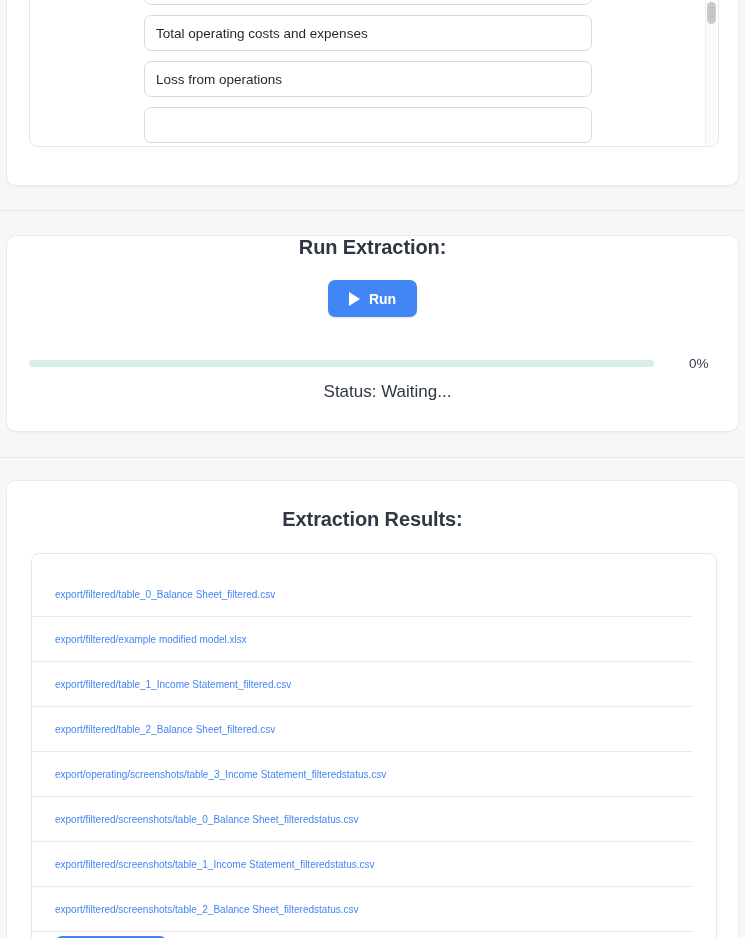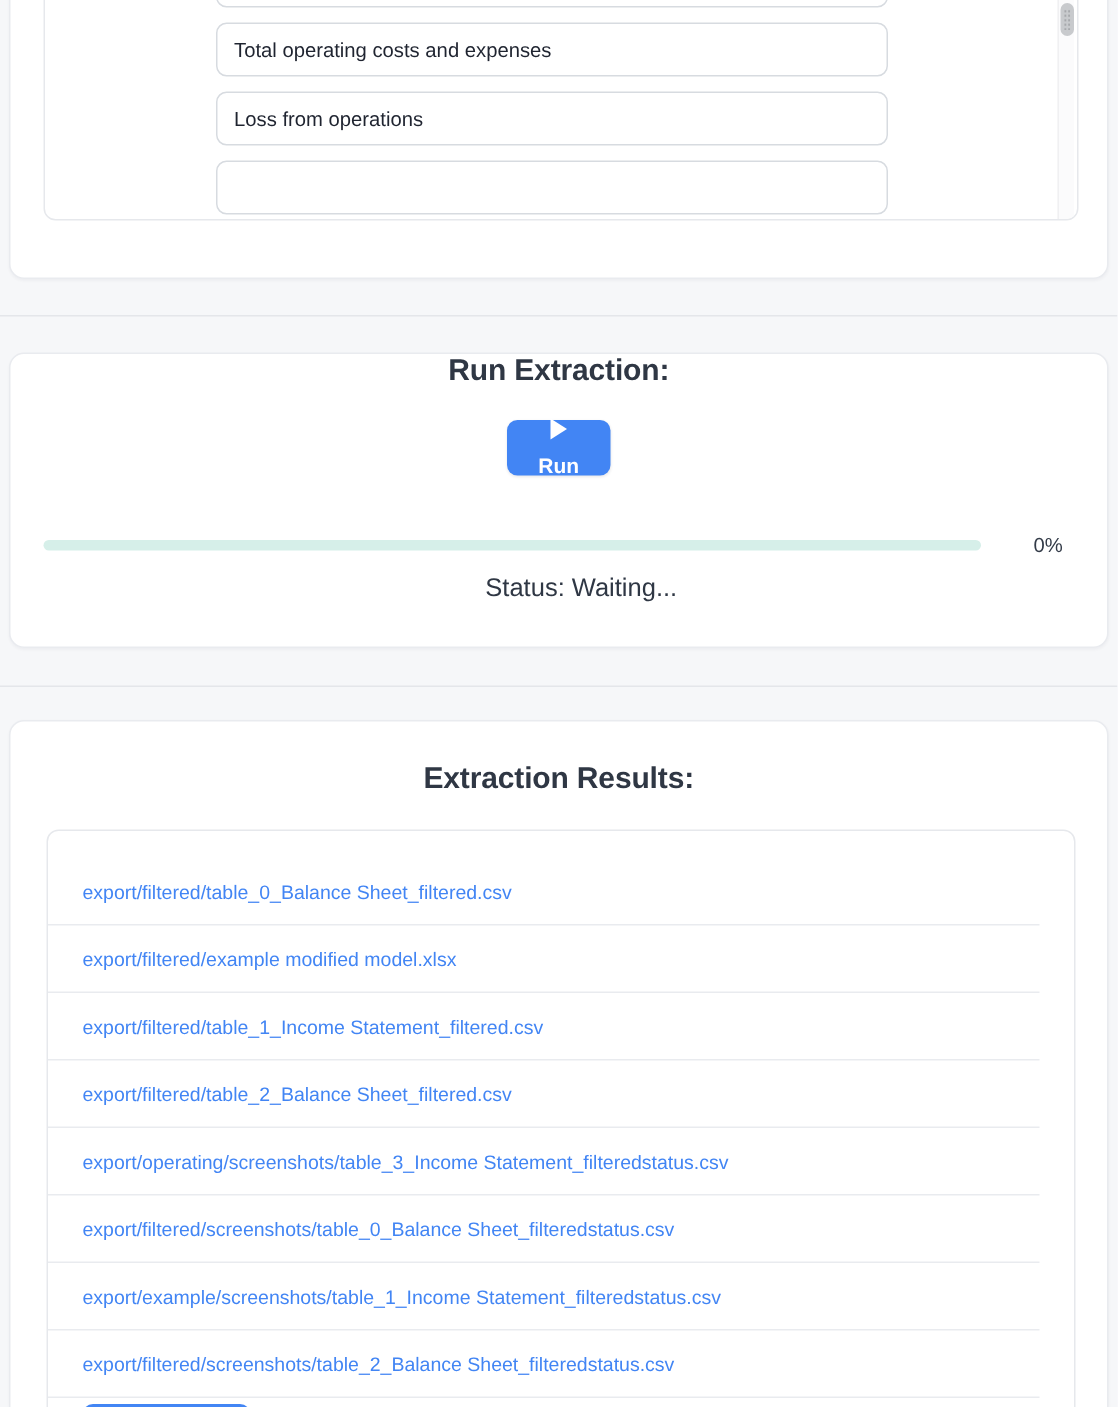--- a/index.html
+++ b/index.html
@@ -157,21 +157,20 @@
     padding: 0 21px;
     background: #4285f4;
     border: none;
     border-radius: 7px;
     cursor: pointer;
     font-family: "Liberation Sans", sans-serif;
     font-size: 14px;
     font-weight: bold;
     color: #ffffff;
     box-shadow: 0 1px 2px rgba(16, 24, 40, 0.10);
-    flex-direction: column;
   }
   .run-button .play-icon {
     display: block;
     width: 0;
     height: 0;
     border-left: 11px solid #ffffff;
     border-top: 7px solid transparent;
     border-bottom: 7px solid transparent;
   }
 
@@ -240,21 +239,21 @@
     height: 45px;
     display: flex;
     align-items: center;
     padding-left: 23px;
     border-bottom: 1px solid #e9ebef;
     margin-right: 23px;
   }
   .result-row:last-of-type { border-bottom: none; }
 
   .result-link {
-    font-size: 13px;
+    font-size: 10px;
     color: #4285f4;
     text-decoration: none;
     cursor: pointer;
     white-space: nowrap;
   }
 
   .results-action-wrap {
     padding-left: 23px;
     padding-top: 4px;
   }
@@ -353,21 +352,21 @@
       <div class="result-row">
         <a class="result-link">export/filtered/table_2_Balance Sheet_filtered.csv</a>
       </div>
       <div class="result-row">
         <a class="result-link">export/operating/screenshots/table_3_Income Statement_filteredstatus.csv</a>
       </div>
       <div class="result-row">
         <a class="result-link">export/filtered/screenshots/table_0_Balance Sheet_filteredstatus.csv</a>
       </div>
       <div class="result-row">
-        <a class="result-link">export/example/screenshots/table_1_Income Statement_filteredstatus.csv</a>
+        <a class="result-link">export/filtered/screenshots/table_1_Income Statement_filteredstatus.csv</a>
       </div>
       <div class="result-row">
         <a class="result-link">export/filtered/screenshots/table_2_Balance Sheet_filteredstatus.csv</a>
       </div>
 
       <div class="results-action-wrap">
         <button class="download-button"></button>
       </div>
     </div>
   </div>

